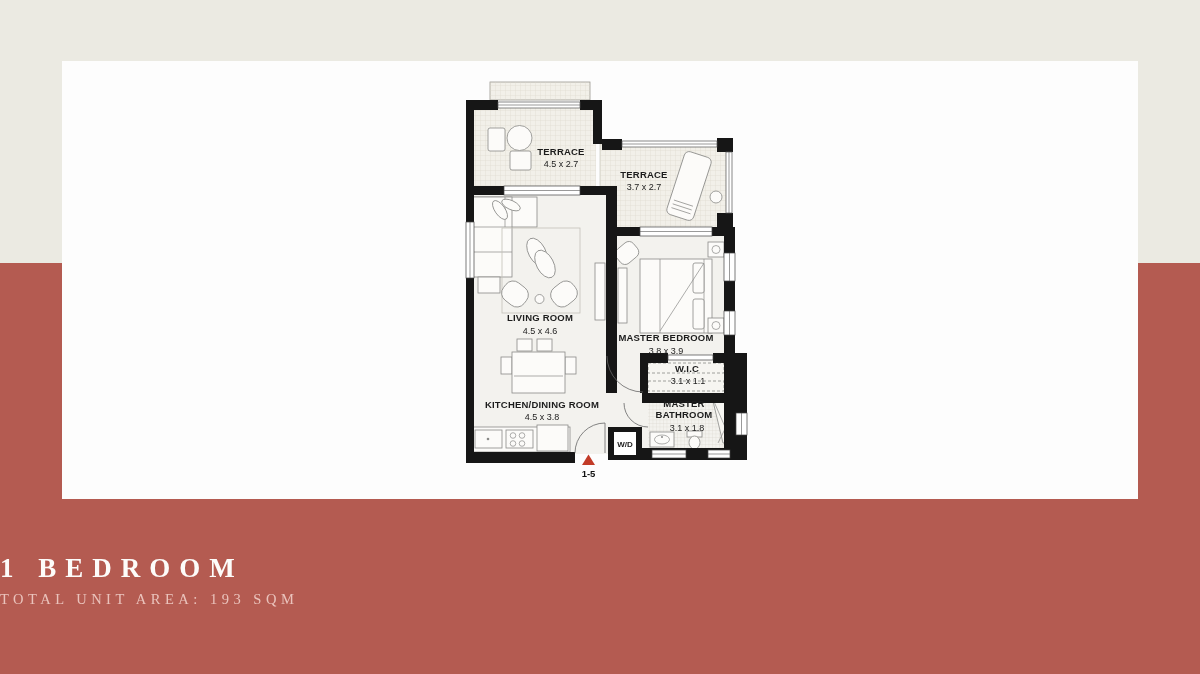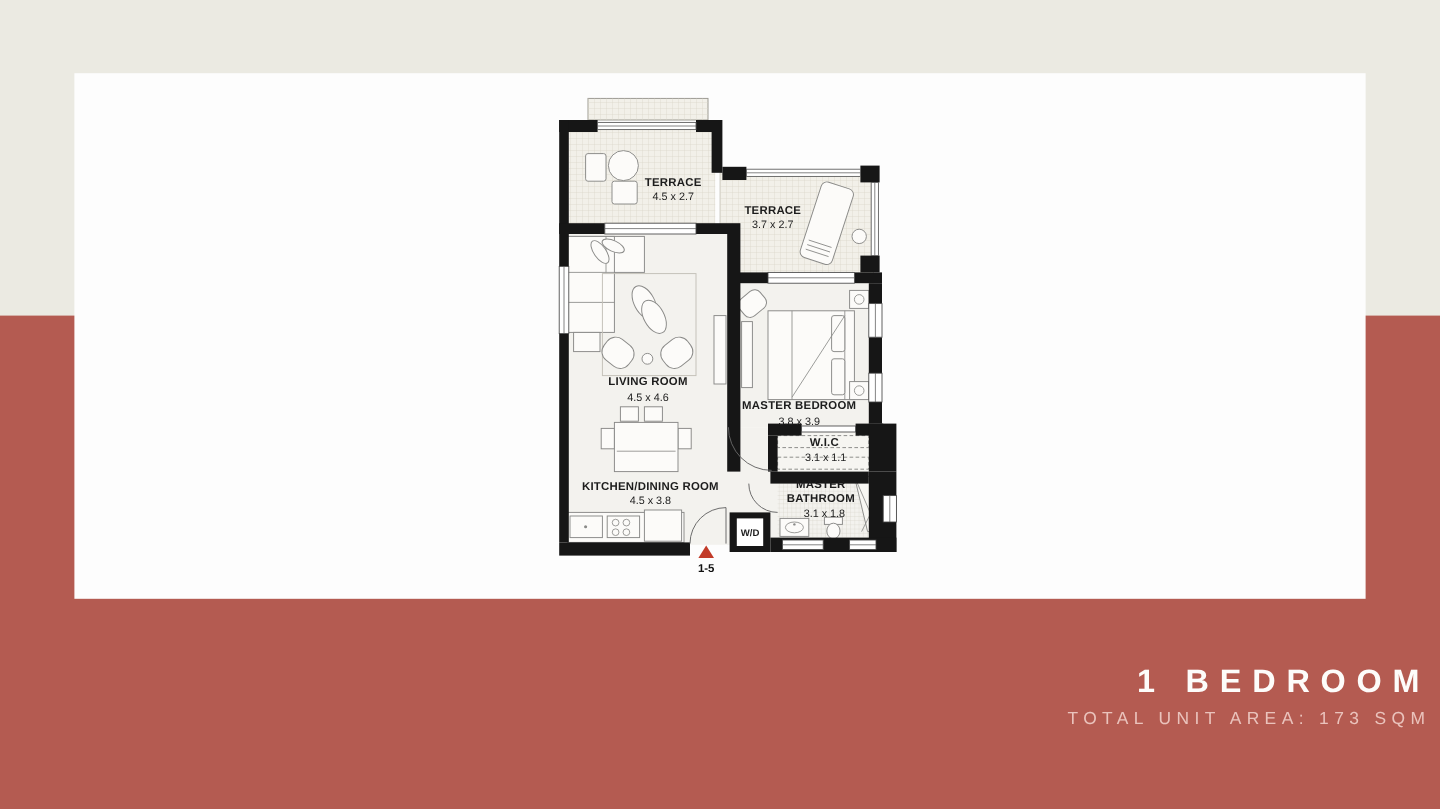--- a/index.html
+++ b/index.html
@@ -5,21 +5,21 @@
   html,body{margin:0;padding:0;}
   body{
     width:1200px;height:674px;position:relative;overflow:hidden;
     font-family:"Liberation Sans", sans-serif;
     background:#ebeae2;
   }
   .band-top{position:absolute;left:0;top:0;width:1200px;height:263px;background:#ebeae2;}
   .band-bottom{position:absolute;left:0;top:263px;width:1200px;height:411px;background:#b45b51;}
   .panel{position:absolute;left:62px;top:61px;width:1076px;height:438px;background:#fdfdfd;}
   .plan-svg{position:absolute;left:398px;top:19px;}
-  .caption{position:absolute;left:0;top:552px;width:1192px;text-align:right;}
+  .caption{position:absolute;left:0;top:552px;width:1192px;text-align:left;font-family:Liberation Serif, serif;}
   .caption h1{
     margin:0;color:#fdfcfa;font-size:27px;font-weight:700;
     letter-spacing:9px;line-height:1.2;
   }
   .caption .sub{
     margin-top:7px;color:rgba(255,236,230,0.72);font-size:14.5px;font-weight:500;
     letter-spacing:4.5px;
   }
   
   .room-name{font:600 9.5px "Liberation Sans", sans-serif;fill:#1c1c1c;text-anchor:middle;letter-spacing:0.2px;}
@@ -279,14 +279,14 @@
     <text class="room-name" x="224" y="338">BATHROOM</text>
     <text class="room-dims" x="227" y="351">3.1 x 1.8</text>
 
     <polygon points="122,385 135,385 128.5,374.5" fill="#c23b28"></polygon>
     <text class="entry-label" x="128.5" y="397">1-5</text>
   </svg>
 </div>
 
 <div class="caption">
   <h1>1 BEDROOM</h1>
-  <div class="sub">TOTAL UNIT AREA: 173 SQM</div>
+  <div class="sub">TOTAL UNIT AREA: 193 SQM</div>
 </div>
 
 </body></html>

